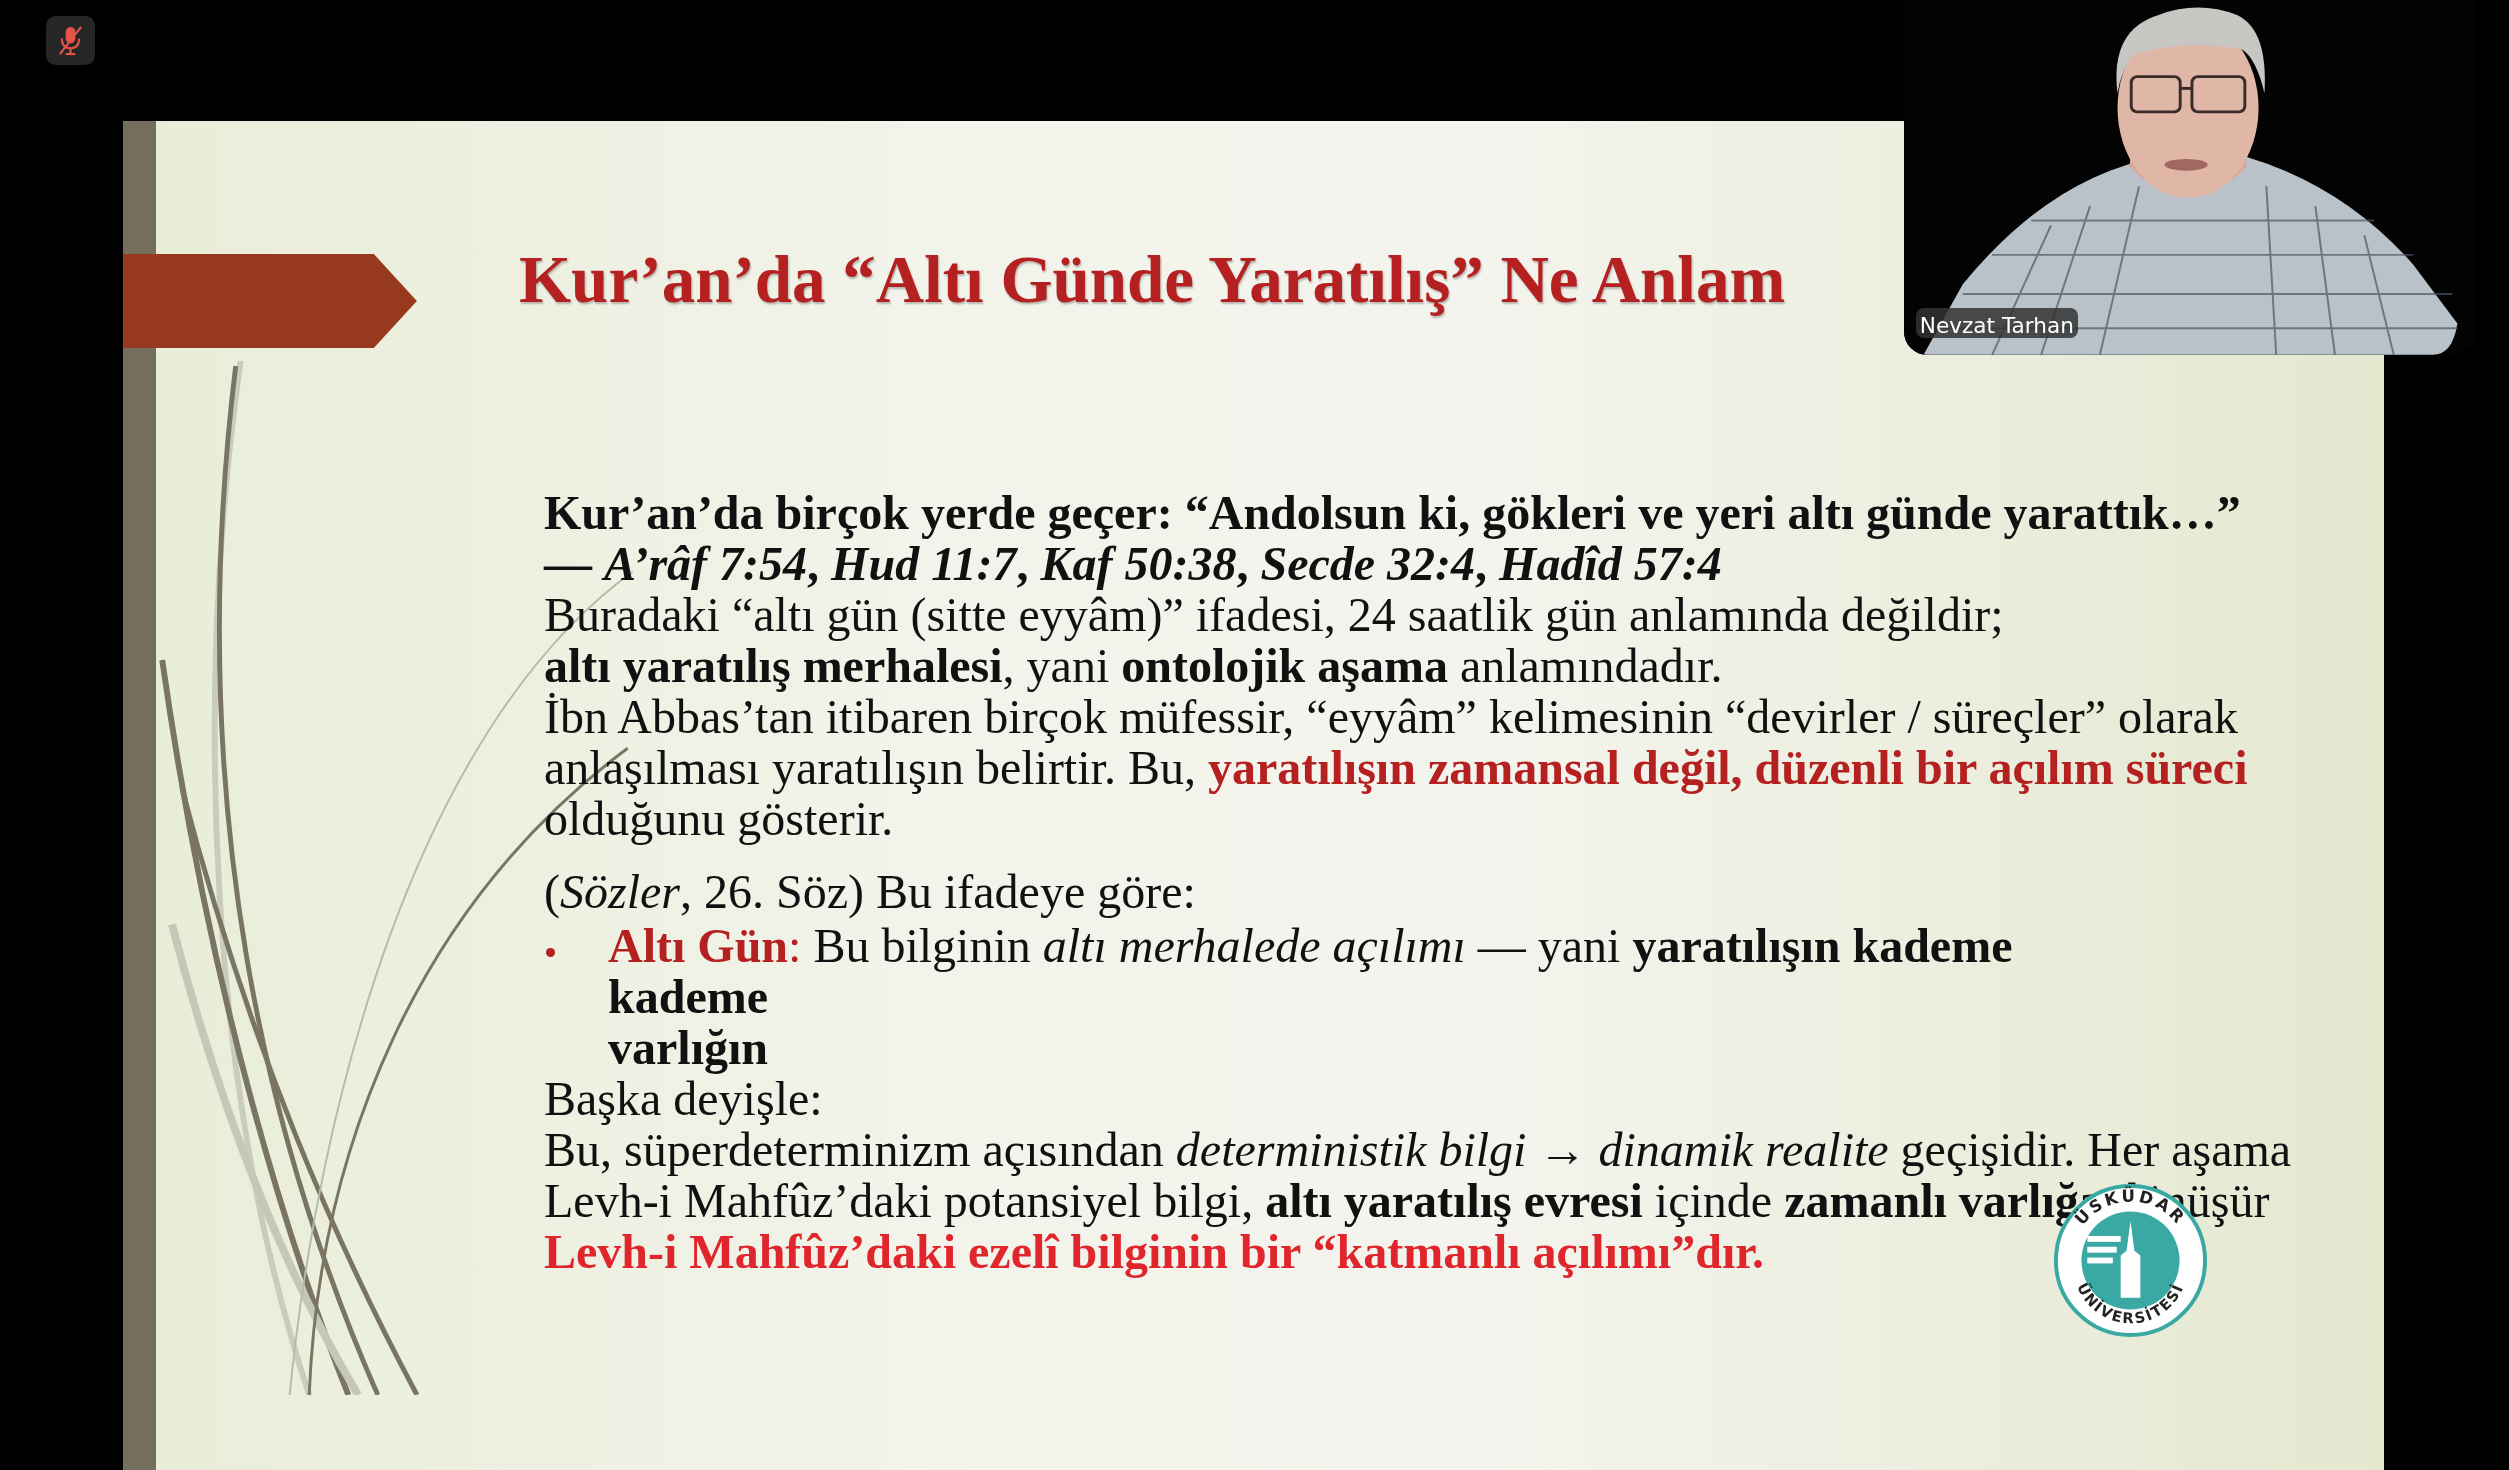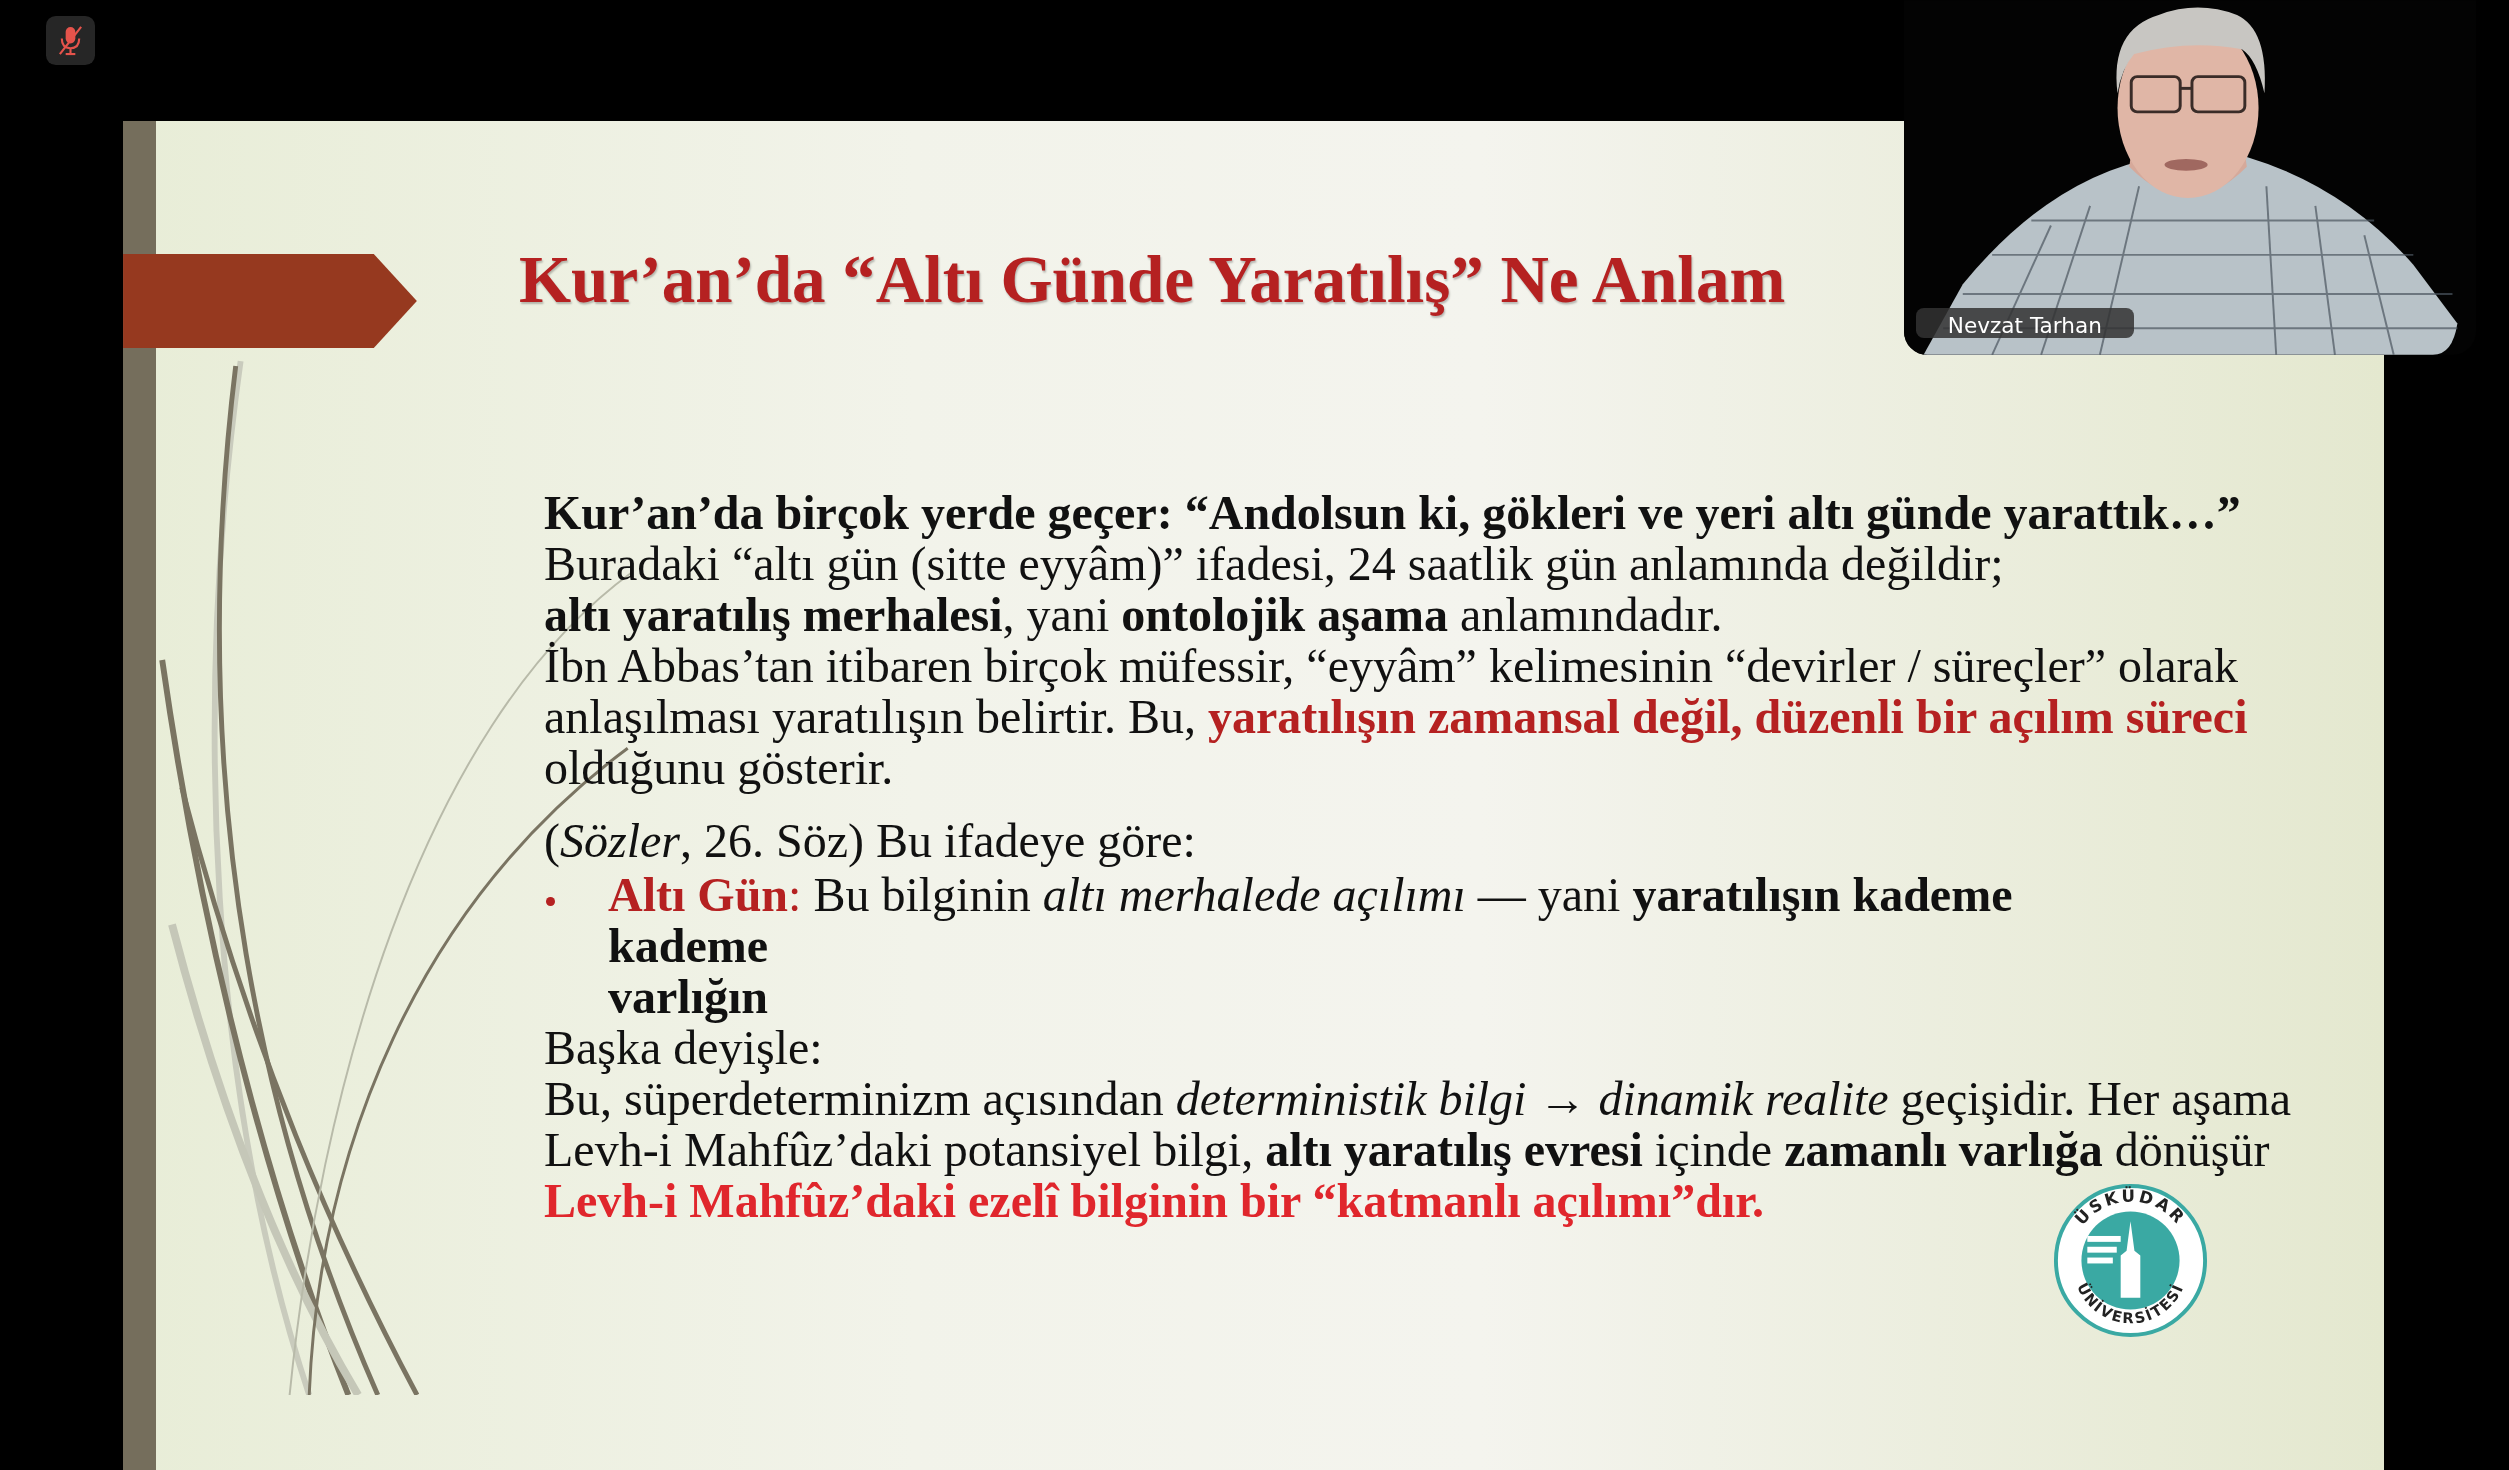--- a/index.html
+++ b/index.html
@@ -44,21 +44,21 @@
     content:""; position:absolute; left:2px; top:27.4px; width:8.8px; height:8.8px; border-radius:50%; background:#b52121;
   }
   .logo {
     position:absolute; left:1929px; top:1061px; width:157px; height:157px;
   }
   .video-tile {
     position:absolute; left:1904px; top:0; width:572px; height:355px;
     background:#000; border-radius:0 0 23.5px 23.5px; overflow:hidden;
   }
   .name-label {
-    position:absolute; left:11.8px; top:308px; height:30px; padding:0 32px;
+    position:absolute; left:11.8px; top:308px; height:30px; padding:0 4px;
     background:rgba(50,50,50,0.85); border-radius:7.8px;
     color:#fff; font-family:"DejaVu Sans", sans-serif; font-size:21.6px; line-height:35px;
   }
 </style>
 </head>
 <body>
 
 <div class="mute-btn">
   <svg width="29" height="33" viewBox="0 0 30 34">
     <rect x="10" y="3" width="10" height="17" rx="5" fill="#e5534b"></rect>
@@ -85,20 +85,21 @@
   <svg class="title-arrow" viewBox="0 0 300 96">
     <polygon points="0,0 256,0 300,48 256,96 0,96" fill="#96391f"></polygon>
   </svg>
 
   <div class="slide-title">
     <div>Kur’an’da “Altı Günde Yaratılış” Ne Anlam</div>
   </div>
 
   <div class="body-text">
     <p class="b">Kur’an’da birçok yerde geçer: “Andolsun ki, gökleri ve yeri altı günde yarattık…”</p>
+    <p class="b"><span>— </span><span class="i">A’râf 7:54</span><span>, </span><span class="i">Hud 11:7</span><span>, </span><span class="i">Kaf 50:38</span><span>, </span><span class="i">Secde 32:4</span><span>, </span><span class="i">Hadîd 57:4</span></p>
     <p>Buradaki “altı gün (sitte eyyâm)” ifadesi, 24 saatlik gün anlamında değildir;</p>
     <p><span class="b">altı yaratılış merhalesi</span><span>, yani </span><span class="b">ontolojik aşama</span><span> anlamındadır.</span></p>
     <p>İbn Abbas’tan itibaren birçok müfessir, “eyyâm” kelimesinin “devirler / süreçler” olarak</p>
     <p><span>anlaşılması yaratılışın belirtir. Bu, </span><span class="red">yaratılışın zamansal değil, düzenli bir açılım süreci</span></p>
     <p>olduğunu gösterir.</p>
     <div class="gap"></div>
     <p><span>(</span><span class="i">Sözler</span><span>, 26. Söz)  Bu ifadeye göre:</span></p>
 
     <ul class="bullets">
       <li style="white-space:normal; width:1490px;"><span class="red">Altı Gün</span><span class="red" style="font-weight:normal">:</span><span> Bu bilginin </span><span class="i">altı merhalede açılımı</span><span> — yani </span><span class="b">yaratılışın kademe kademe</span><br><span class="b">varlığın</span></li>

